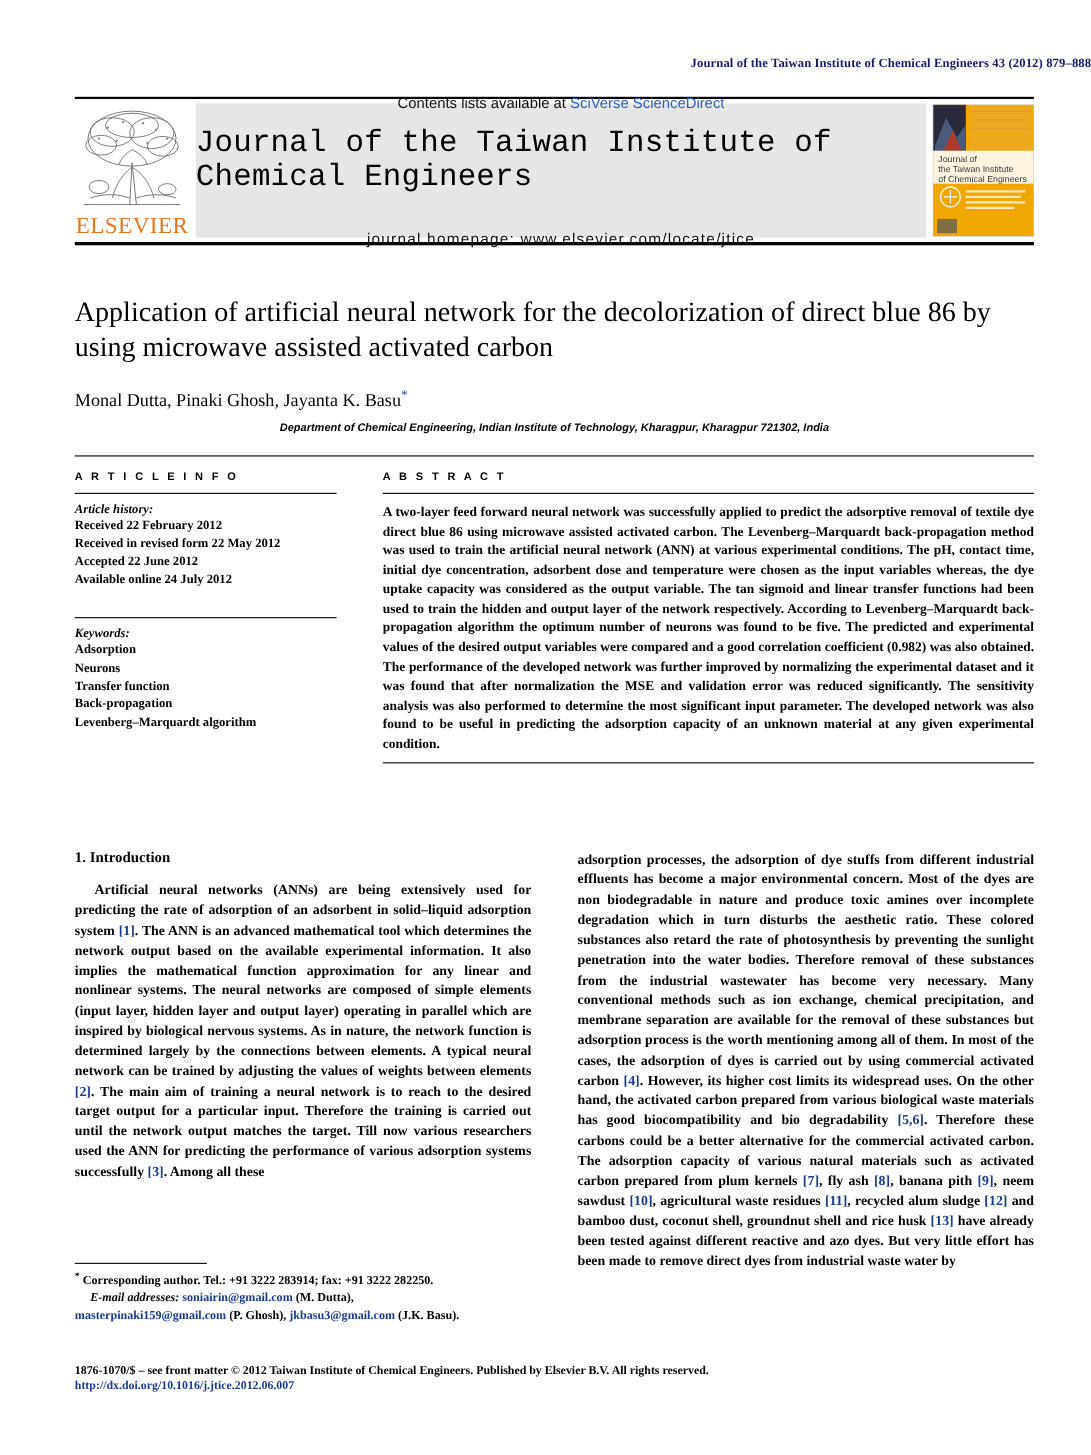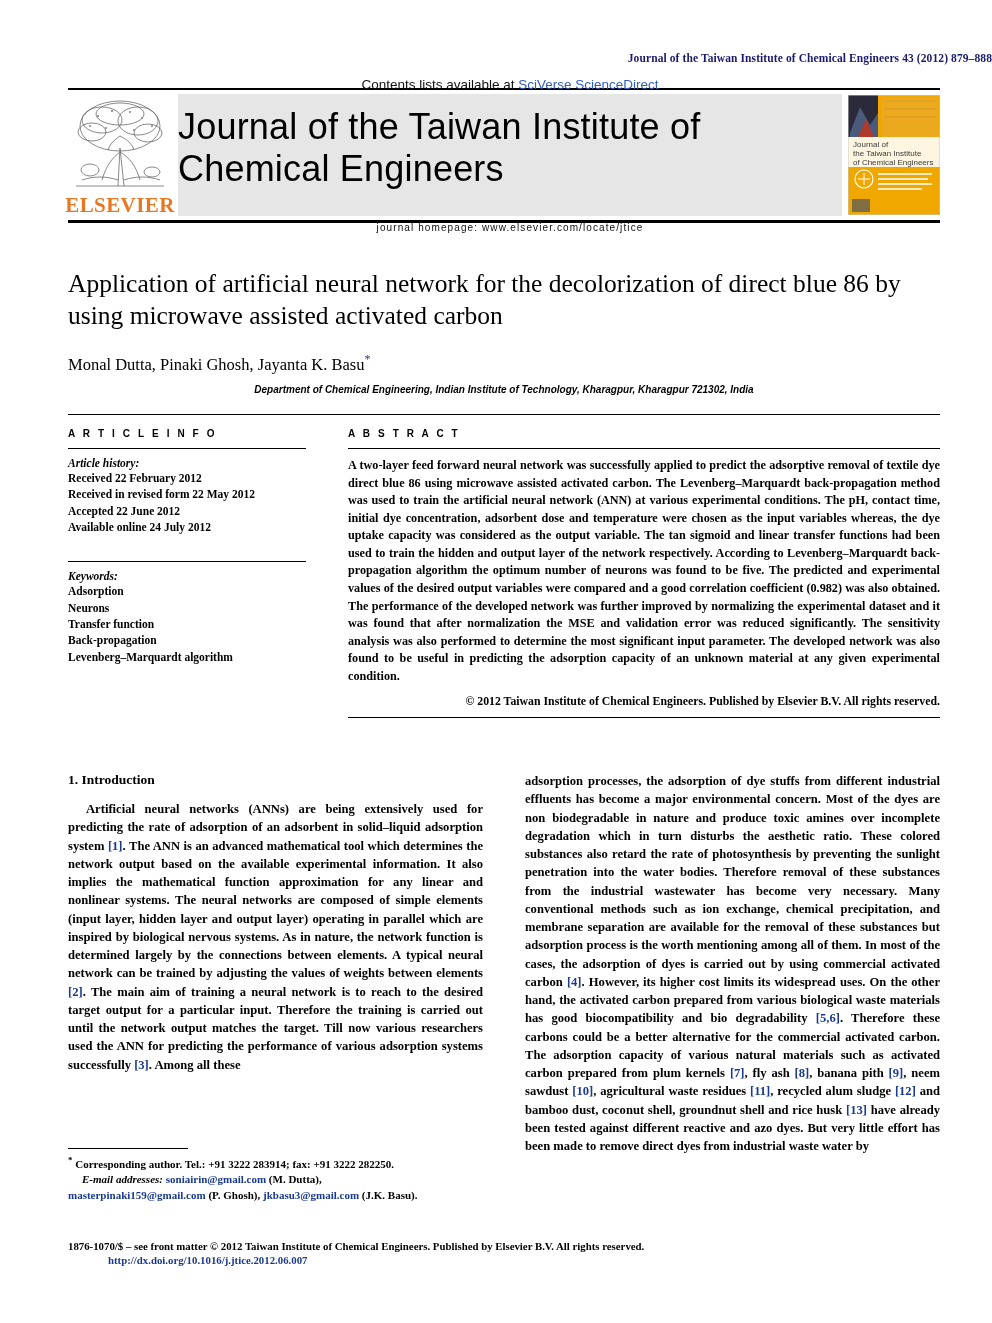--- a/index.html
+++ b/index.html
@@ -59,48 +59,48 @@
     padding-bottom: 2px;
   }
   .tree-svg { display:block; }
   .elsevier-word {
     font-family: "Liberation Serif", serif;
     font-size: 21px;
     letter-spacing: 0.4px;
     color: #E87722;
     line-height: 1;
     margin-top: 1px;
-    font-weight: bold;
+    font-weight: normal;
   }
   .masthead-center {
     flex: 1 1 auto;
     background: #e6e6e6;
     display: flex;
     flex-direction: column;
     align-items: center;
     justify-content: center;
     margin: 2px 6px 2px 6px;
   }
   .contents-line {
     font-family: "Liberation Sans", sans-serif;
     font-size: 13.5px;
     color: #111;
     margin-top: 4px;
   }
   .contents-line .sd-link { color: #2f5fbf; }
   .journal-title-big {
-    font-family: Liberation Sans, sans-serif;
-    font-size: 36px;
+    font-family: Liberation Mono, monospace;
+    font-size: 28px;
     color: #000;
     margin: 14px 0 32px 0;
     letter-spacing: 0.2px;
   }
   .homepage-line {
     font-family: "Liberation Sans", sans-serif;
-    font-size: 10px;
+    font-size: 14px;
     letter-spacing: 1.1px;
     color: #111;
     margin-bottom: 4px;
   }
   .cover-thumb {
     flex: 0 0 92px;
     width: 92px;
     margin: 3px 0 15px 0;
     position: relative;
   }
@@ -210,21 +210,21 @@
   .mail { color: #1a3a8f; }
 
   
   .bottom-matter {
     position: absolute;
     left: 68px;
     top: 1238px;
     width: 872px;
   }
   .frontmatter { font-size: 10.8px; font-weight: bold; line-height: 1.5; }
-  .doi { font-size: 10.8px; font-weight: bold; color: #1a3a8f; margin-left: 40px; }
+  .doi { font-size: 10.8px; font-weight: bold; color: #1a3a8f; }
 </style>
 </head>
 <body>
 
 <div class="page">
 
   <div class="running-head">Journal of the Taiwan Institute of Chemical Engineers 43 (2012) 879–888</div>
 
   <div class="masthead">
     <div class="masthead-inner">
@@ -330,21 +330,20 @@
           <div class="info-line">Transfer function</div>
           <div class="info-line">Back-propagation</div>
           <div class="info-line">Levenberg–Marquardt algorithm</div>
         </div>
       </div>
 
       <div class="col-abs">
         <div class="sec-label">A B S T R A C T</div>
         <div class="hr-thin"></div>
         <div class="abs-body">A two-layer feed forward neural network was successfully applied to predict the adsorptive removal of textile dye direct blue 86 using microwave assisted activated carbon. The Levenberg–Marquardt back-propagation method was used to train the artificial neural network (ANN) at various experimental conditions. The pH, contact time, initial dye concentration, adsorbent dose and temperature were chosen as the input variables whereas, the dye uptake capacity was considered as the output variable. The tan sigmoid and linear transfer functions had been used to train the hidden and output layer of the network respectively. According to Levenberg–Marquardt back-propagation algorithm the optimum number of neurons was found to be five. The predicted and experimental values of the desired output variables were compared and a good correlation coefficient (0.982) was also obtained. The performance of the developed network was further improved by normalizing the experimental dataset and it was found that after normalization the MSE and validation error was reduced significantly. The sensitivity analysis was also performed to determine the most significant input parameter. The developed network was also found to be useful in predicting the adsorption capacity of an unknown material at any given experimental condition.</div>
-        <div class="abs-copy">© 2012 Taiwan Institute of Chemical Engineers. Published by Elsevier B.V. All rights reserved.</div>
         <div class="abs-rule-bottom"></div>
       </div>
 
     </div>
   </div>
 
   <div class="body-cols">
 
     <div class="bcol">
       <div class="sec-head">1. Introduction</div>

